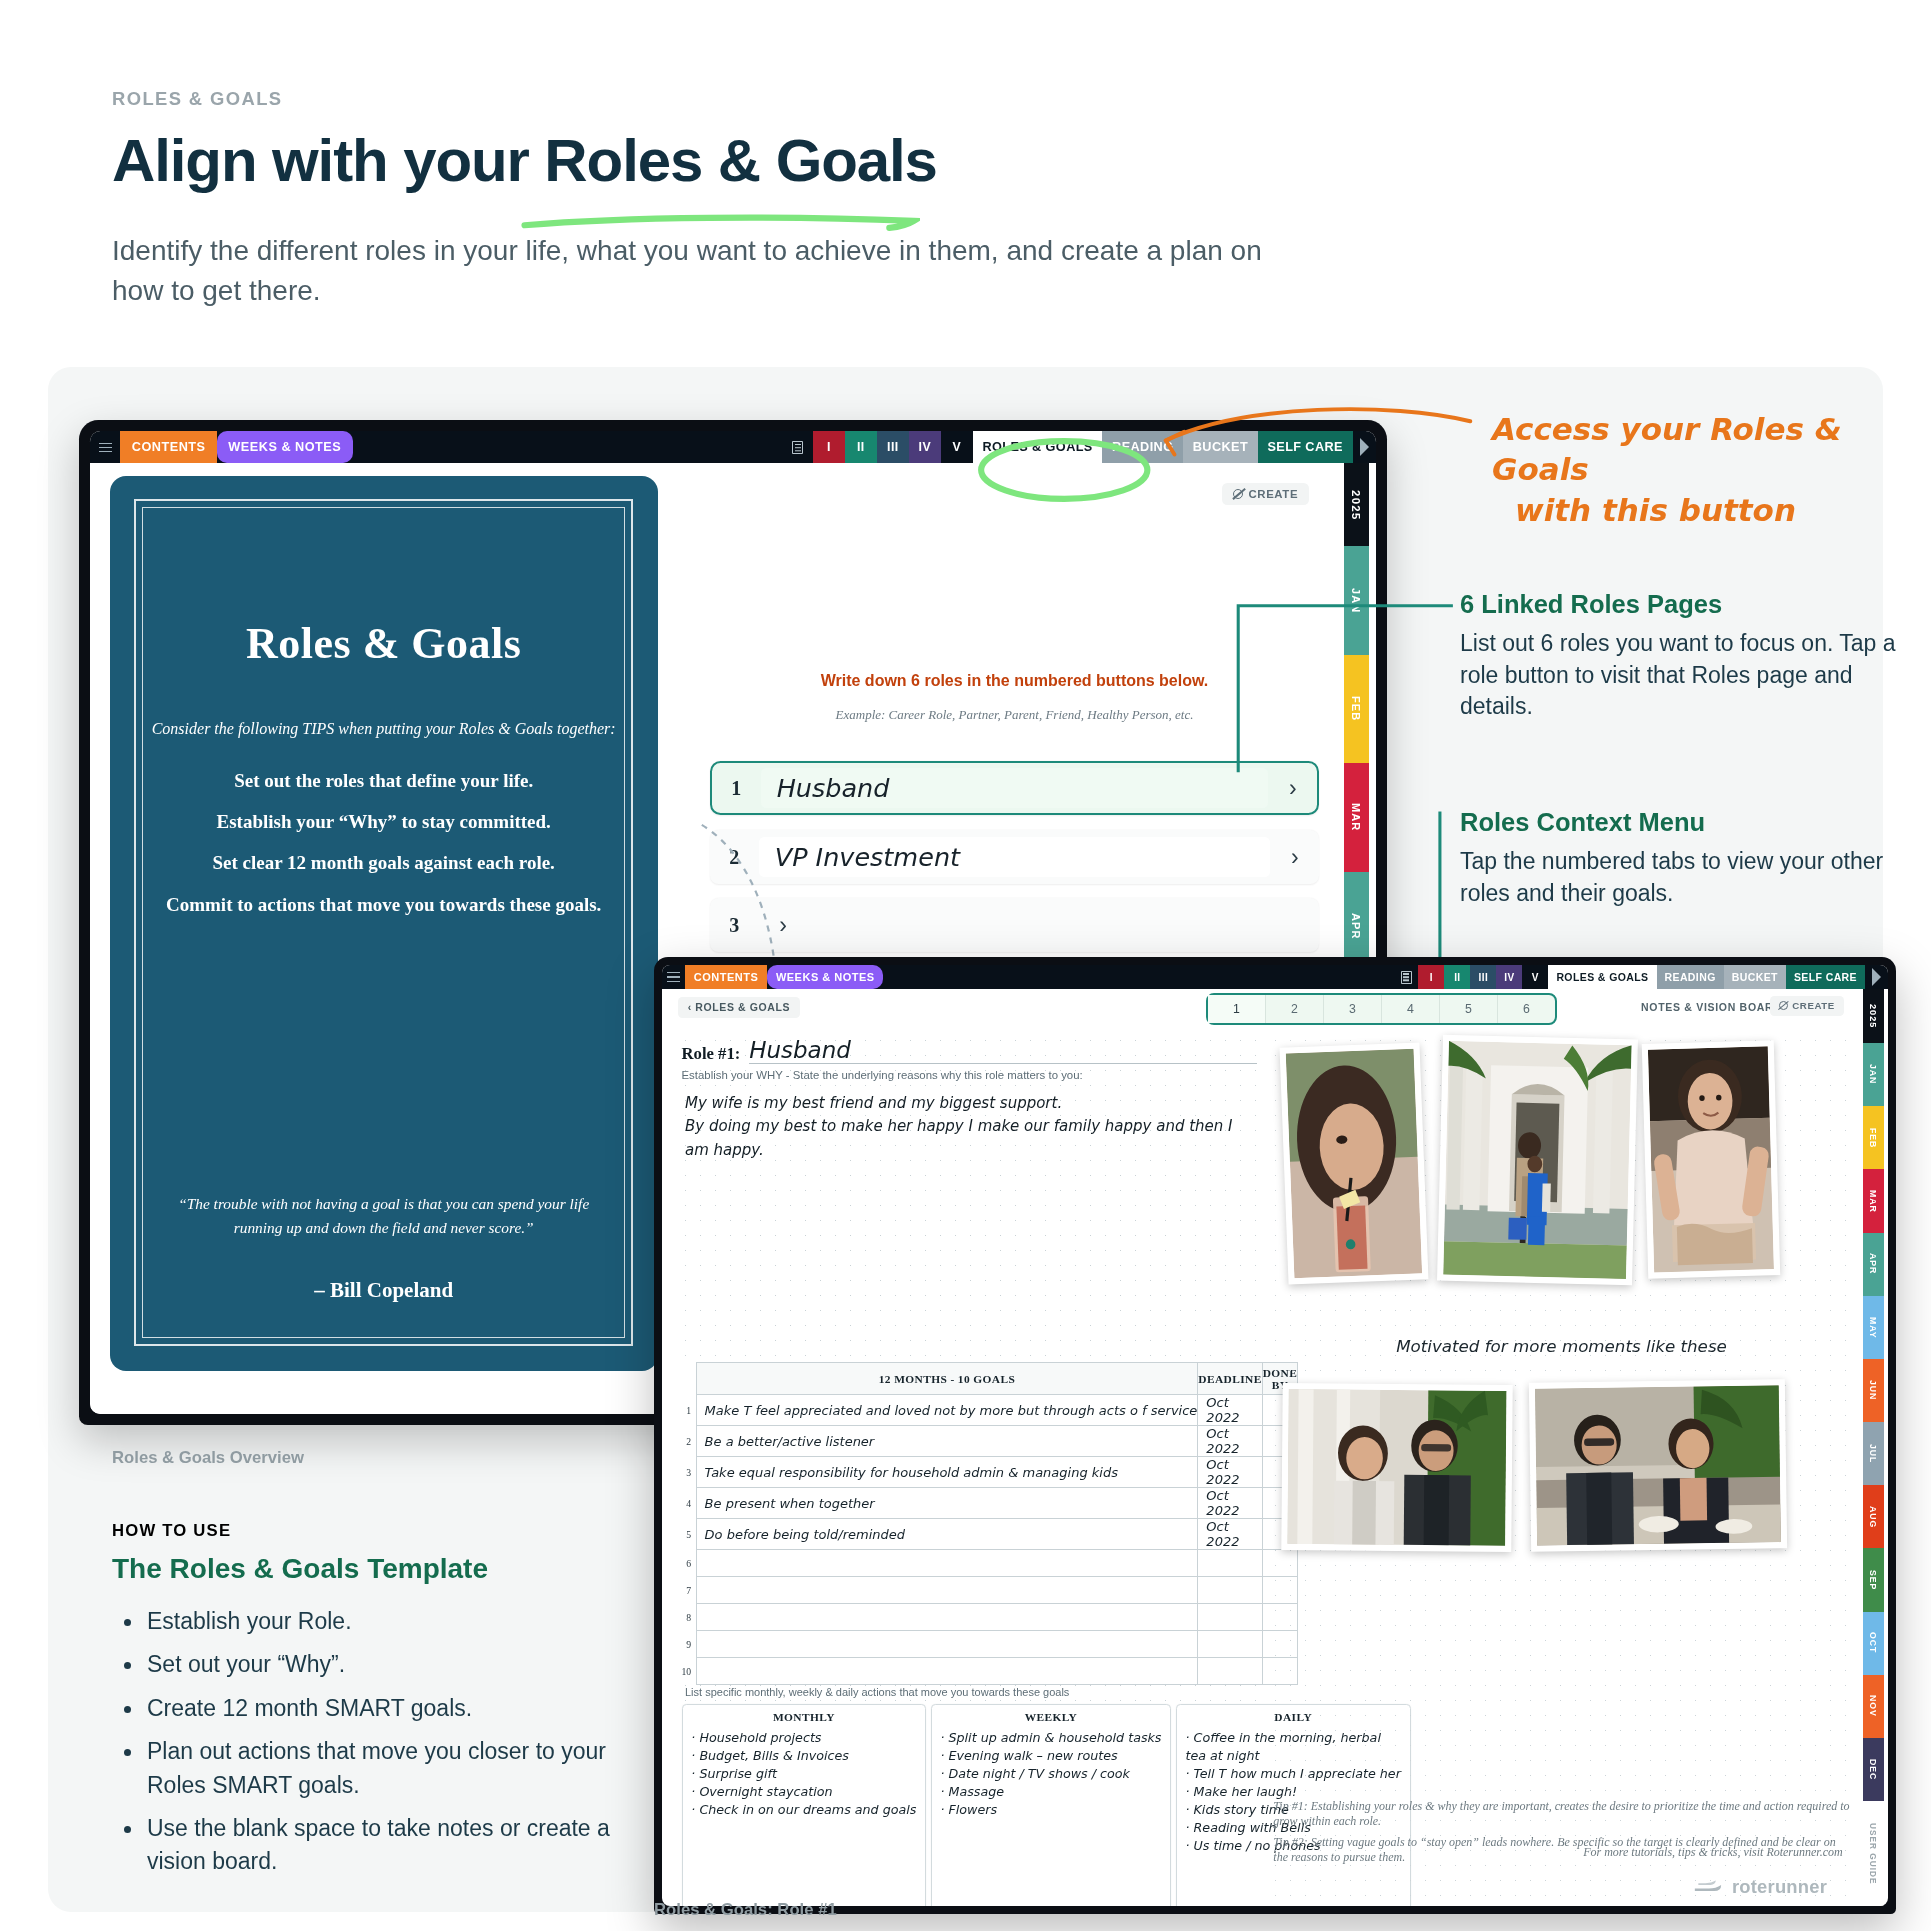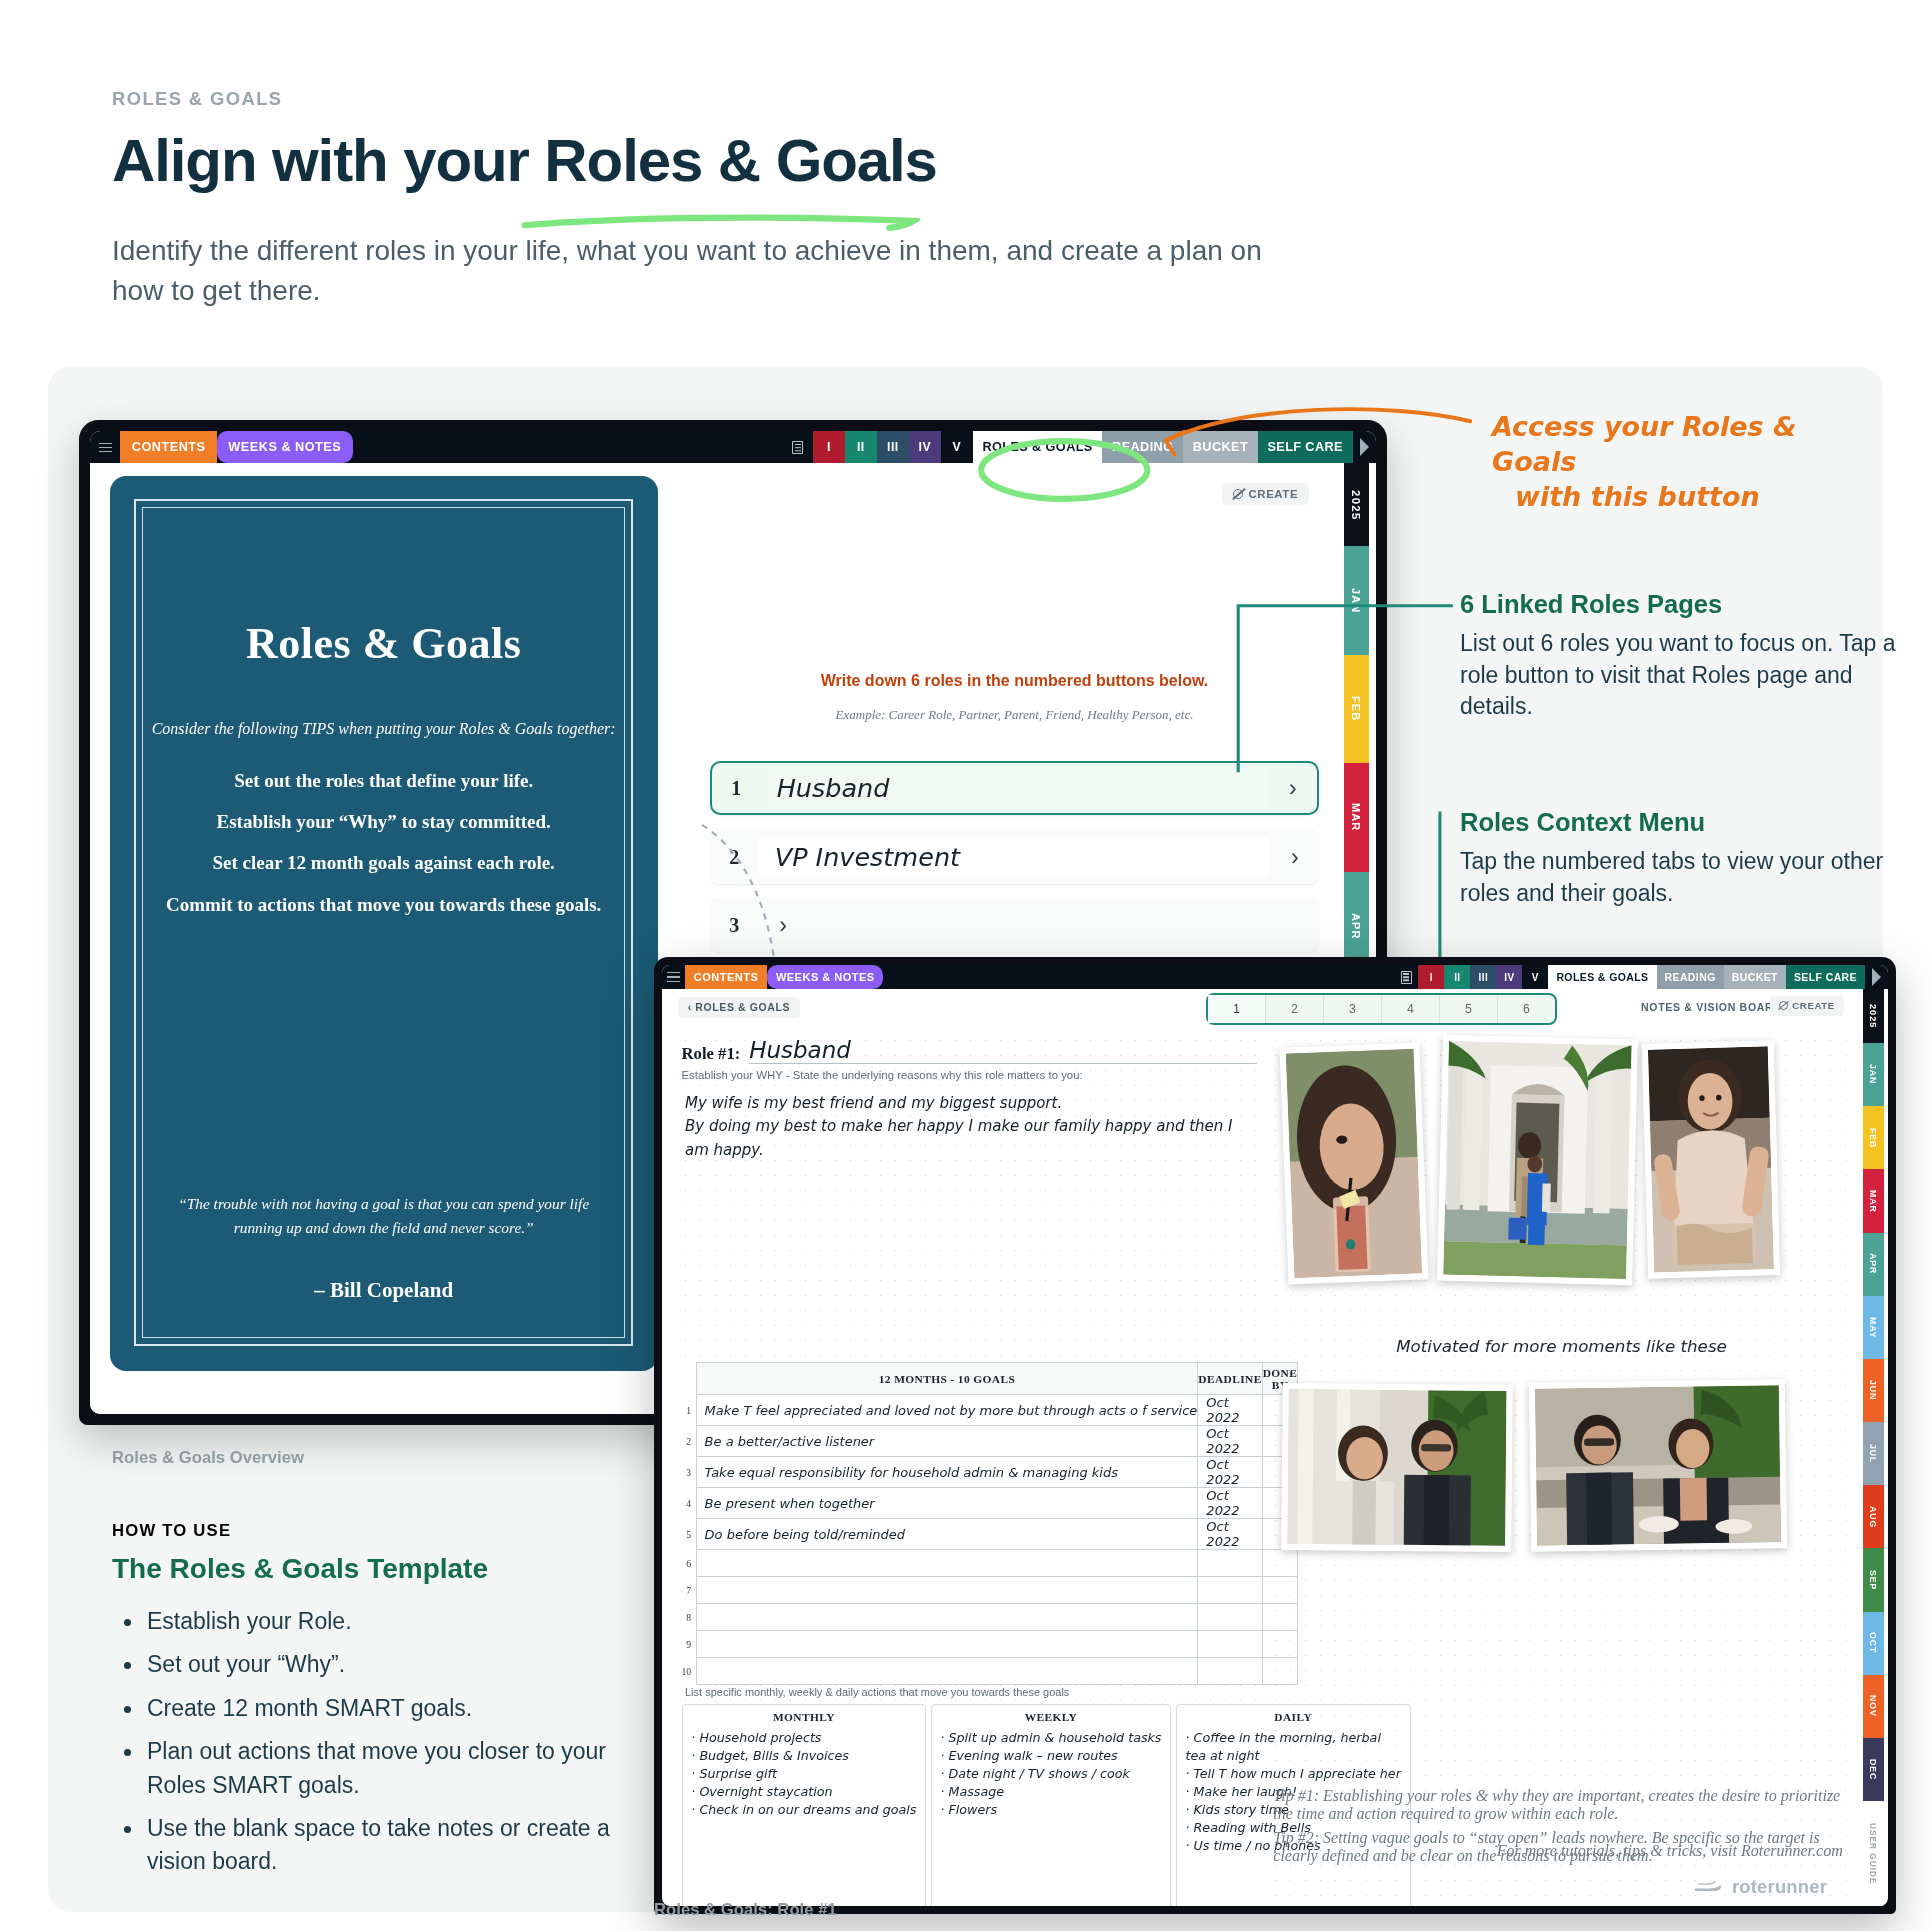--- a/index.html
+++ b/index.html
@@ -184,21 +184,21 @@
   .m-cell {
     color: #fff; font-size: 11px; font-weight: bold; letter-spacing: 1.1px;
     display: flex; align-items: center; justify-content: center;
   }
   .m-rot { writing-mode: vertical-rl; }
 
   
   .anno-orange {
     position: absolute; left: 1492px; top: 409px; width: 386px;
     font-family: "DejaVu Sans", sans-serif; font-style: italic; font-weight: bold;
-    color: #e8761b; font-size: 27px; line-height: 1.3;
+    color: #e8761b; font-size: 31px; line-height: 1.3;
   }
   .anno-orange .l2 { padding-left: 23px; }
   .anno-block { position: absolute; width: 439px; }
   .anno-h { font-size: 25.5px; font-weight: bold; color: #146c4e; }
   .anno-p { margin-top: 8.8px; font-size: 23px; line-height: 1.38; color: #1d3a48; }
   .anno1 { left: 1460px; top: 590px; }
   .anno2 { left: 1460px; top: 808px; }
 
   
   .tablet2 {
@@ -317,21 +317,21 @@
     position: absolute; background: #fff; padding: 6.1px 6.1px 6.1px 6.1px;
     box-shadow: 0 2.6px 8px rgba(0,0,0,.22);
   }
   .photo .ph { width: 100%; height: 100%; display:block; }
   .vb-caption {
     position: absolute; left: 0; right: 0; top: 303px; text-align: center;
     font-family: "DejaVu Sans", sans-serif; font-style: italic; font-size: 16.7px; color: #1b262d;
   }
   .tips { position: absolute; left: 5.3px; right: 5.3px; bottom: 26px; }
   .tips div {
-    font-family: "Liberation Serif", serif; font-style: italic; font-size: 16px;
+    font-family: "Liberation Serif", serif; font-style: italic; font-size: 12px;
     color: #6d7a81; margin-bottom: 6.1px;
   }
   .tipfoot {
     position: absolute; right: 7px; bottom: 5.3px; font-size: 8.3px; color: #9aa5ab;
   }
   .t2-info {
     position: absolute; right: -23px; bottom: 21px; font-family: "Liberation Serif", serif;
     font-style: italic; font-size: 15px; color: #8b979d;
   }
 

